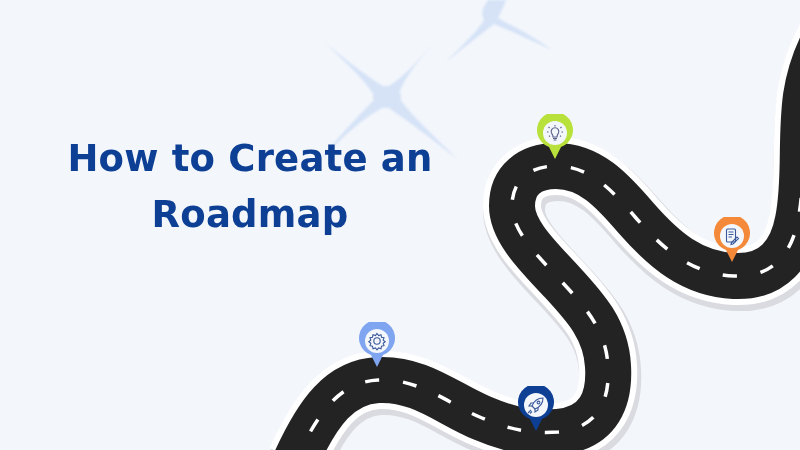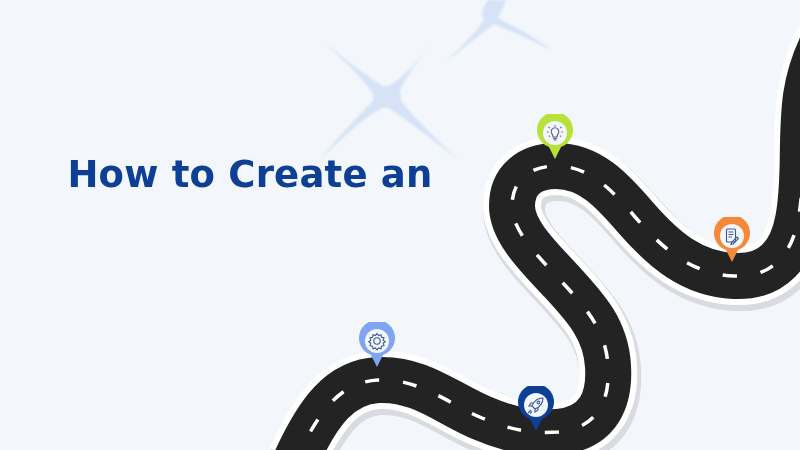--- a/index.html
+++ b/index.html
@@ -18,21 +18,21 @@
       overflow: hidden;
     }
     .bg-art {
       position: absolute;
       left: 0; top: 0;
       width: 800px; height: 450px;
     }
     .headline {
       position: absolute;
       left: 20px;
-      top: 147px;
+      top: 131px;
       width: 460px;
       margin: 0;
       text-align: center;
       font-family: "DejaVu Sans", "Liberation Sans", sans-serif;
       font-weight: bold;
       font-size: 37px;
       line-height: 56px;
       letter-spacing: 0.2px;
       color: #0d3f94;
     }
@@ -115,20 +115,21 @@
            C 590 166, 612 190, 636 218
            C 664 250, 692 274, 734 276
            C 774 278, 792 252, 798 220
            C 806 180, 800 140, 806 96
            C 810 70, 818 50, 830 30" stroke="#ffffff" stroke-width="3.5" stroke-dasharray="14 24" stroke-dashoffset="6"></path>
     </g>
   </svg>
 
   <h1 class="headline">
     <span>How to Create an</span>
+    <span>Roadmap</span>
   </h1>
 
   <div class="pin" style="left:358px; top:322px;">
     <svg width="38" height="46" viewBox="0 0 38 46">
       <path d="M19 45 L13 33 A18 18 0 1 1 25 33 Z" fill="#7fa4f0"></path>
       <circle cx="19" cy="19" r="12" fill="#f3f6fb"></circle>
       <g fill="none" stroke="#3b5a9c" stroke-width="1.1">
         <path d="M19 11.5 l1.6 2 2.4-.8 .5 2.5 2.5.5 -.8 2.4 2 1.6 -2 1.6 .8 2.4 -2.5.5 -.5 2.5 -2.4-.8 -1.6 2 -1.6-2 -2.4.8 -.5-2.5 -2.5-.5 .8-2.4 -2-1.6 2-1.6 -.8-2.4 2.5-.5 .5-2.5 2.4.8 Z"></path>
         <circle cx="19" cy="19" r="3.2"></circle>
       </g>

